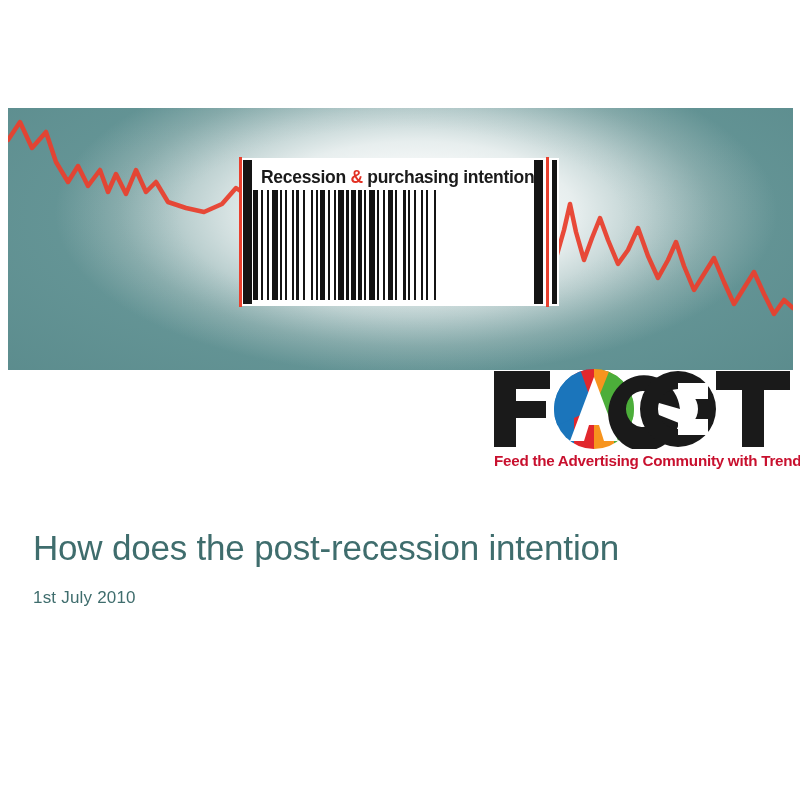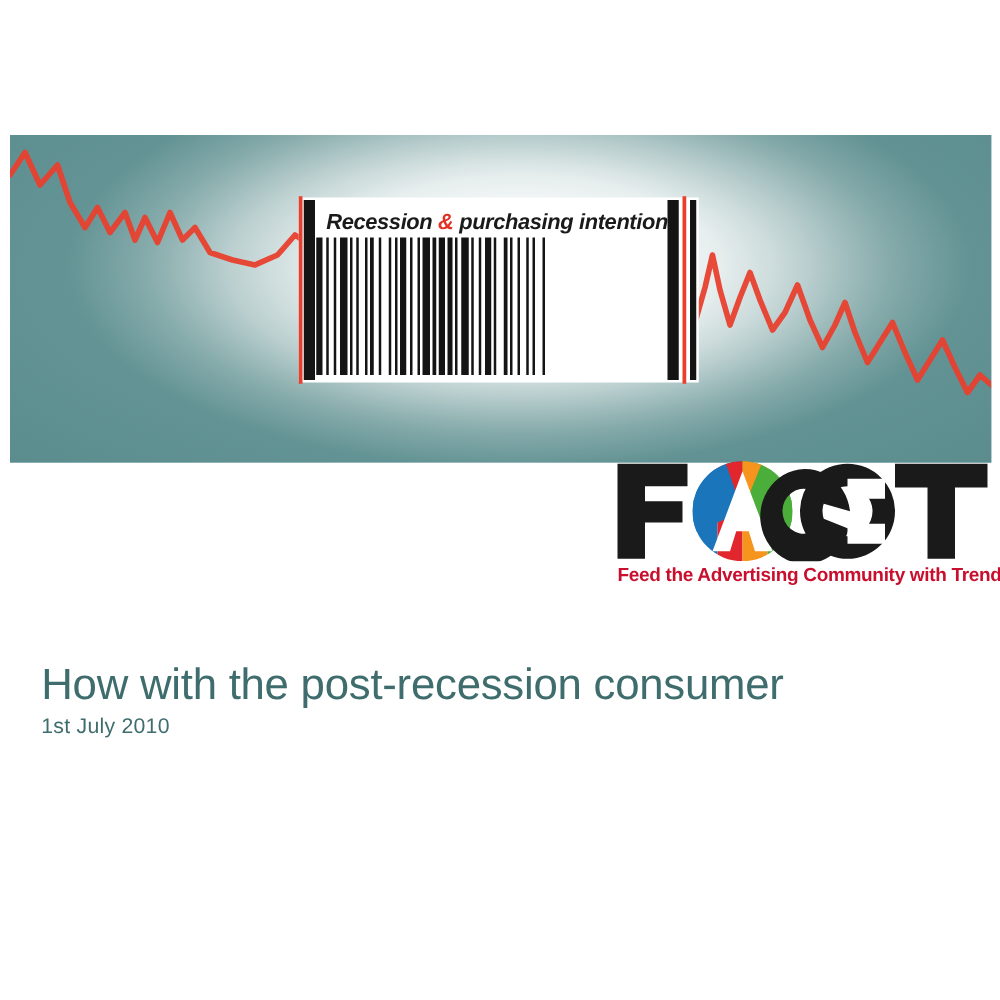--- a/index.html
+++ b/index.html
@@ -26,21 +26,20 @@
     overflow: hidden;
     background:
       radial-gradient(ellipse 46% 62% at 52% 40%,
         #ffffff 0%,
         #fbfcfc 22%,
         #e7eeee 44%,
         #bcd0d0 64%,
         #8db0b0 82%,
         #69999a 100%),
       linear-gradient(115deg, #5a9091 0%, #76a4a4 28%, #9dbcbc 50%, #76a4a4 74%, #4f8a8b 100%);
-    font-style: italic;
   }
   #hero-banner .vignette {
     position: absolute;
     inset: 0;
     background: radial-gradient(ellipse 70% 85% at 50% 42%,
         rgba(255,255,255,0) 40%, rgba(60,110,112,0.30) 100%);
     pointer-events: none;
   }
   #trend-line-svg {
     position: absolute;
@@ -149,20 +148,21 @@
   #page-title {
     font-family: "Liberation Sans", sans-serif;
     font-size: 35px;
     line-height: 47px;
     font-weight: normal;
     color: #3f6d6d;
     margin: 0;
     letter-spacing: -0.2px;
   }
   #page-date {
+    margin-top: 17px;
     font-family: "Liberation Sans", sans-serif;
     font-size: 17px;
     color: #3f6d6d;
     letter-spacing: 0.2px;
   }
 </style>
 </head>
 <body>
 
 <div id="hero-banner">
@@ -285,16 +285,16 @@
     <rect x="186" y="52" width="30" height="16" fill="#ffffff"></rect>
 
     <path d="M224,4 L298,4 L298,23 L272,23 L272,80 L250,80 L250,23 L224,23 Z" fill="#1a1a1a"></path>
   </svg>
 
   <div id="fact-tagline">Feed the Advertising Community with Trends</div>
 </div>
 
 <div id="title-block">
   <h1 id="page-title">
-    <span>How with the post-recession consumer</span><br>
+    <span>How does the post-recession intention</span><br>
   </h1>
   <div id="page-date">1st July 2010</div>
 </div>
 
 </body></html>

